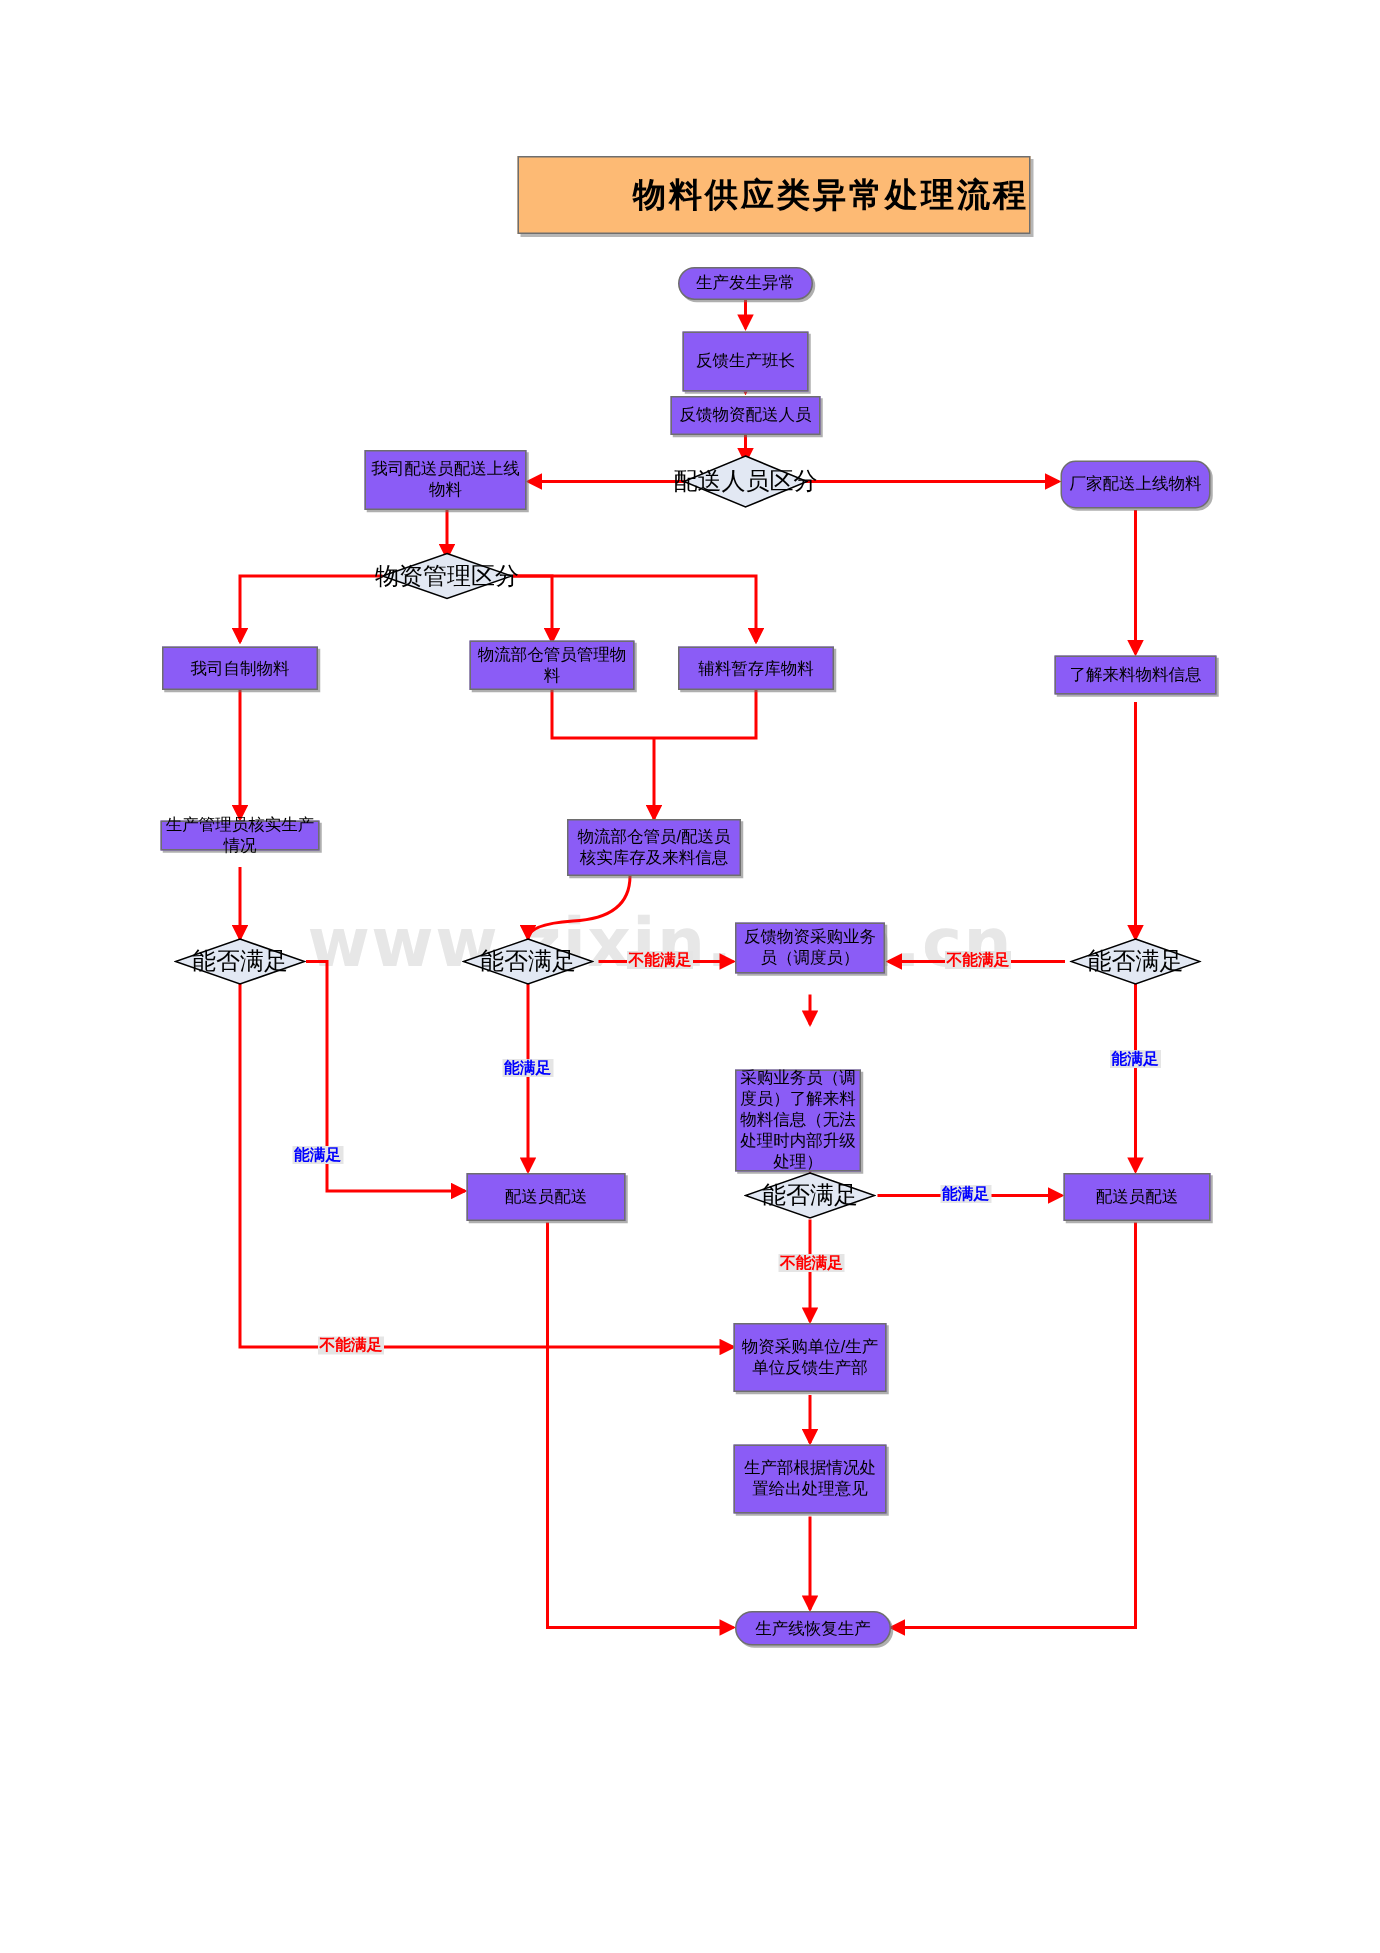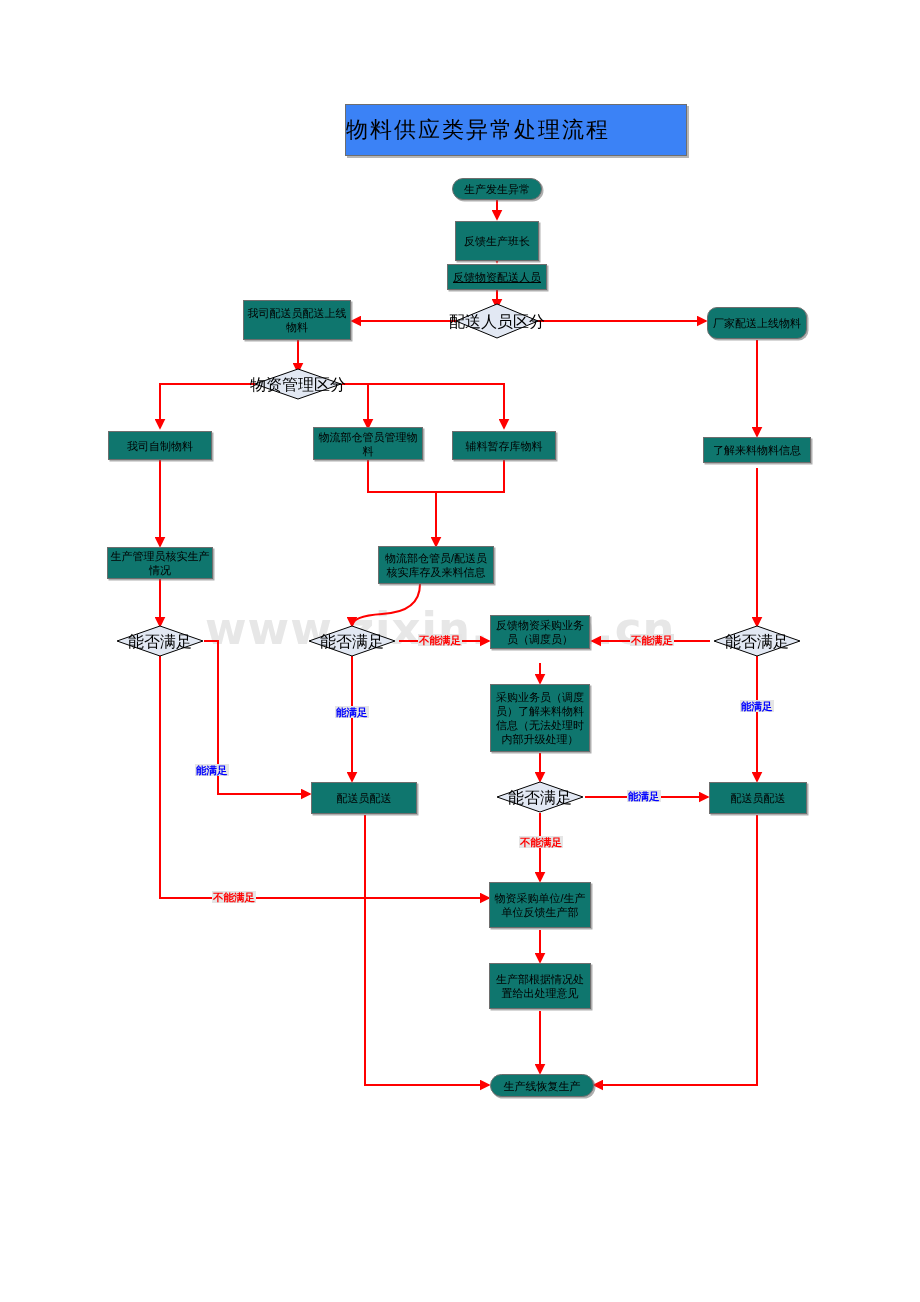--- a/index.html
+++ b/index.html
@@ -45,21 +45,21 @@
     pointer-events: none;
   }
   
   .node {
     position: absolute;
     box-sizing: border-box;
     display: flex;
     align-items: center;
     justify-content: center;
     text-align: center;
-    background: #0f766e;
+    background: #8b5cf6;
     border: 1px solid #6e6e6e;
     color: #000000;
     font-size: 11px;
     line-height: 14px;
     z-index: 3;
     padding: 1px 2px;
     box-shadow: 1.5px 1.5px 0 rgba(110,110,110,0.55);
   }
   .node.term {
     border-radius: 14px;
@@ -100,30 +100,31 @@
   }
   .elabel.yes { color: #0000ff; }
   .elabel.no  { color: #ff0000; }
   
   #title-box {
     position: absolute;
     left: 345px;
     top: 104px;
     width: 340px;
     height: 50px;
-    background: #3b82f6;
+    background: #fdba74;
     border: 1px solid #6e6e6e;
     box-shadow: 2px 2px 0 rgba(110,110,110,0.5);
     display: flex;
     align-items: center;
-    justify-content: flex-start;
+    justify-content: flex-end;
     font-size: 22px;
     letter-spacing: 2px;
     color: #000;
     z-index: 3;
+    font-weight: bold;
   }
 </style>
 </head>
 <body>
 
 <div id="page">
 
   <div class="watermark">www.zixin.com.cn</div>
 
   <div id="title-box">
@@ -205,21 +206,21 @@
   </svg>
 
   <div class="node term" style="left:452px; top:178px; width:90px; height:22px;">
     <span>生产发生异常</span>
   </div>
 
   <div class="node" style="left:455px; top:221px; width:84px; height:40px;">
     <span>反馈生产班长</span>
   </div>
 
-  <div class="node" style="left:447px; top:264px; width:100px; height:26px;text-decoration:underline;">
+  <div class="node" style="left:447px; top:264px; width:100px; height:26px;">
     <span>反馈物资配送人员</span>
   </div>
 
   <div class="diamond" style="left:455px; top:303px; width:84px; height:36px;">
     <svg width="84" height="36" viewBox="0 0 84 36">
         <polygon points="42,1 83,18 42,35 1,18" fill="#e2e8f3" stroke="#000000" stroke-width="1"></polygon>
       </svg>
     <div class="dlabel">配送人员区分</div>
   </div>
 
@@ -243,21 +244,21 @@
   </div>
 
   <div class="node" style="left:313px; top:427px; width:110px; height:33px;">
     <span>物流部仓管员管理物料</span>
   </div>
 
   <div class="node" style="left:452px; top:431px; width:104px; height:29px;">
     <span>辅料暂存库物料</span>
   </div>
 
-  <div class="node" style="left:107px; top:547px; width:106px; height:32px;">
+  <div class="node" style="left:107px; top:547px; width:106px; height:20px;">
     <span>生产管理员核实生产情况</span>
   </div>
 
   <div class="node" style="left:378px; top:546px; width:116px; height:38px;">
     <span>物流部仓管员/配送员核实库存及来料信息</span>
   </div>
 
   <div class="node" style="left:703px; top:437px; width:108px; height:26px;">
     <span>了解来料物料信息</span>
   </div>
@@ -280,21 +281,21 @@
     <svg width="88" height="32" viewBox="0 0 88 32">
         <polygon points="44,1 87,16 44,31 1,16" fill="#e2e8f3" stroke="#000000" stroke-width="1"></polygon>
       </svg>
     <div class="dlabel">能否满足</div>
   </div>
 
   <div class="node" style="left:490px; top:615px; width:100px; height:34px;">
     <span>反馈物资采购业务员（调度员）</span>
   </div>
 
-  <div class="node" style="left:490px; top:684px; width:100px; height:68px;">
+  <div class="node" style="left:490px; top:713px; width:84px; height:68px;">
     <span>采购业务员（调度员）了解来料物料信息（无法处理时内部升级处理）</span>
   </div>
 
   <div class="diamond" style="left:496px; top:781px; width:88px; height:32px;">
     <svg width="88" height="32" viewBox="0 0 88 32">
         <polygon points="44,1 87,16 44,31 1,16" fill="#e2e8f3" stroke="#000000" stroke-width="1"></polygon>
       </svg>
     <div class="dlabel">能否满足</div>
   </div>
 

